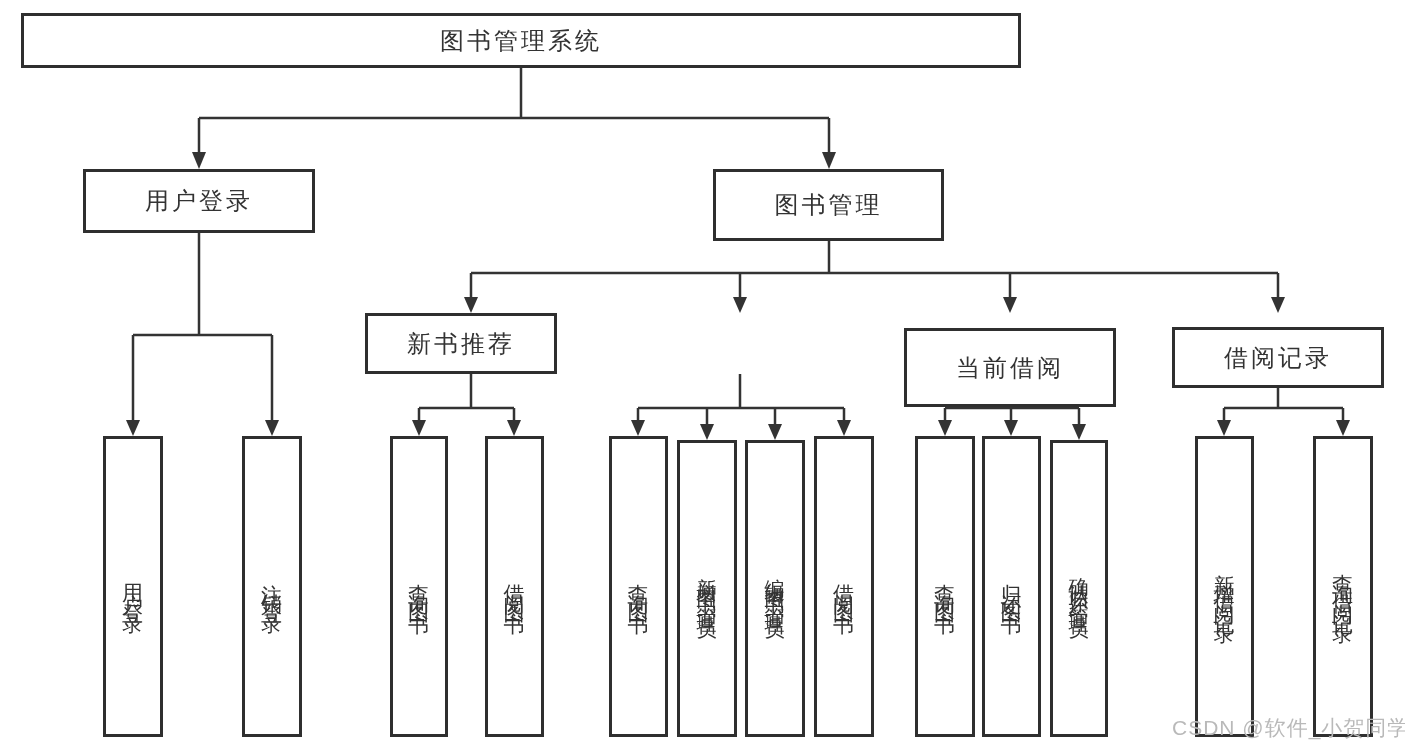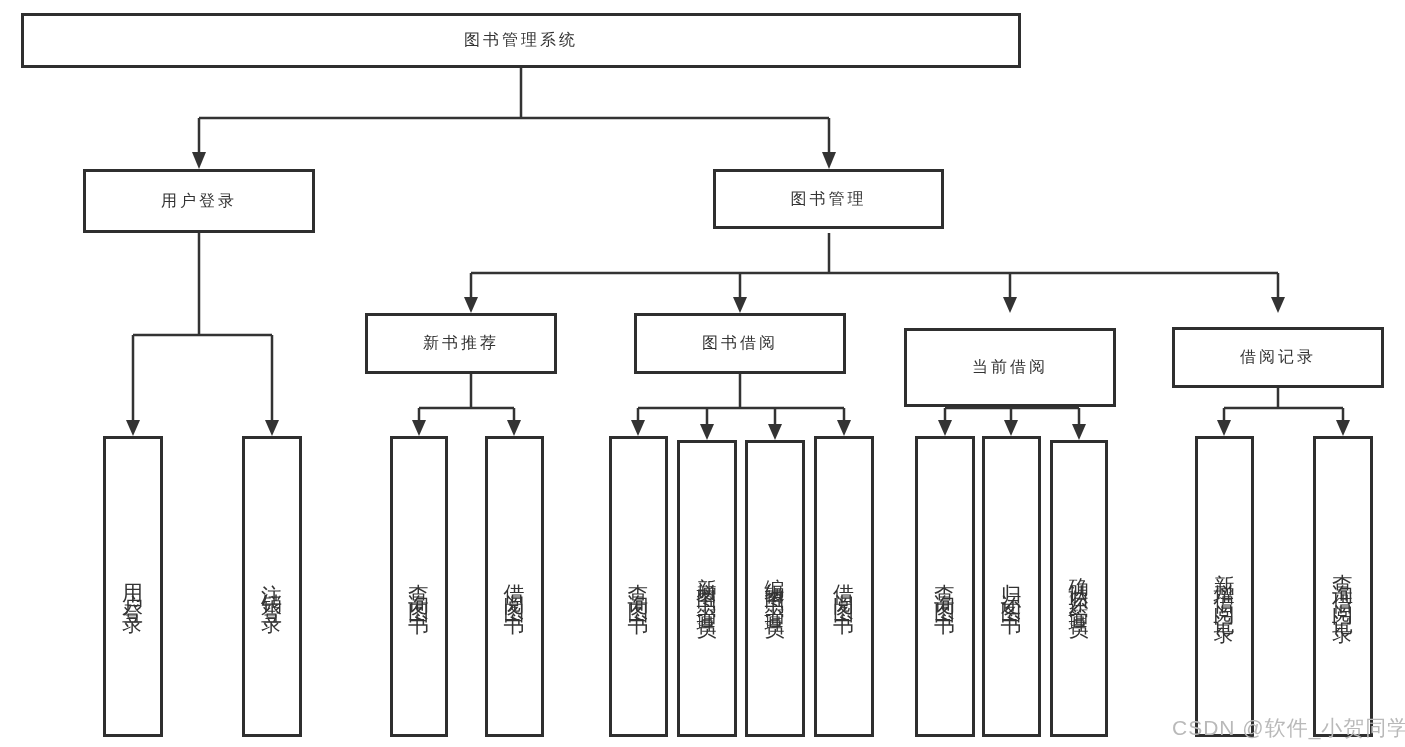--- a/index.html
+++ b/index.html
@@ -17,21 +17,21 @@
     box-sizing: border-box;
     background: #ffffff;
     border: 3px solid #2f2f2f;
     display: flex;
     align-items: center;
     justify-content: center;
     z-index: 2;
   }
   .hbox .label {
     color: #333333;
-    font-size: 16px;
+    font-size: 24px;
     letter-spacing: 3px;
     white-space: nowrap;
     text-align: right;
   }
   .vbox {
     position: absolute;
     box-sizing: border-box;
     background: #ffffff;
     border: 3px solid #2f2f2f;
     display: flex;
@@ -118,29 +118,26 @@
     </g>
   </svg>
 
   <div class="hbox" style="left:21px;top:13px;width:1000px;height:55px">
     <span class="label">图书管理系统</span>
   </div>
 
   <div class="hbox" style="left:83px;top:169px;width:232px;height:64px">
     <span class="label">用户登录</span>
   </div>
-  <div class="hbox" style="left:713px;top:169px;width:231px;height:60px">
+  <div class="hbox" style="left:713px;top:169px;width:231px;height:72px">
     <span class="label">图书管理</span>
   </div>
 
   <div class="hbox" style="left:365px;top:313px;width:192px;height:61px">
     <span class="label">新书推荐</span>
-  </div>
-  <div class="hbox" style="left:634px;top:313px;width:212px;height:61px">
-    <span class="label">图书借阅</span>
   </div>
   <div class="hbox" style="left:904px;top:328px;width:212px;height:79px">
     <span class="label">当前借阅</span>
   </div>
   <div class="hbox" style="left:1172px;top:327px;width:212px;height:61px">
     <span class="label">借阅记录</span>
   </div>
 
   <div class="vbox" style="left:103px;top:436px;width:60px;height:301px">
     <span class="vtext">用户登录</span>

